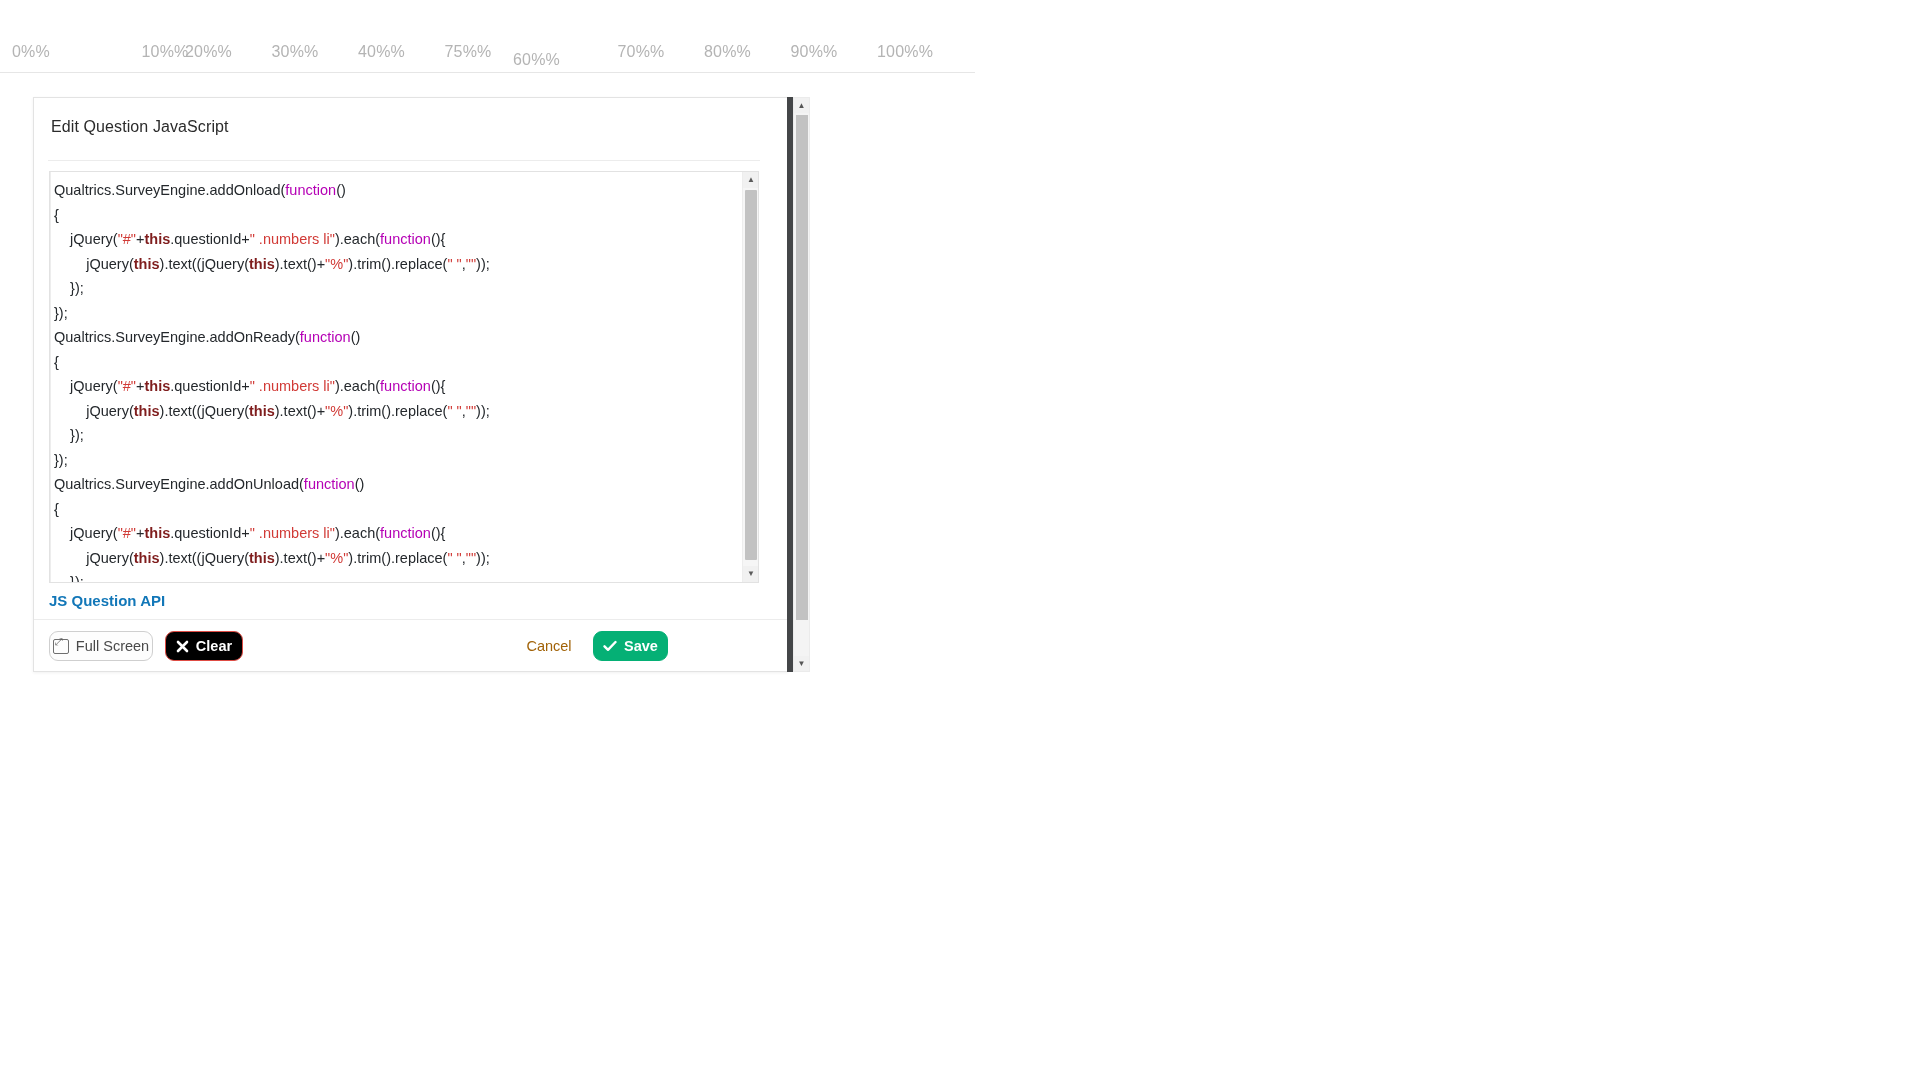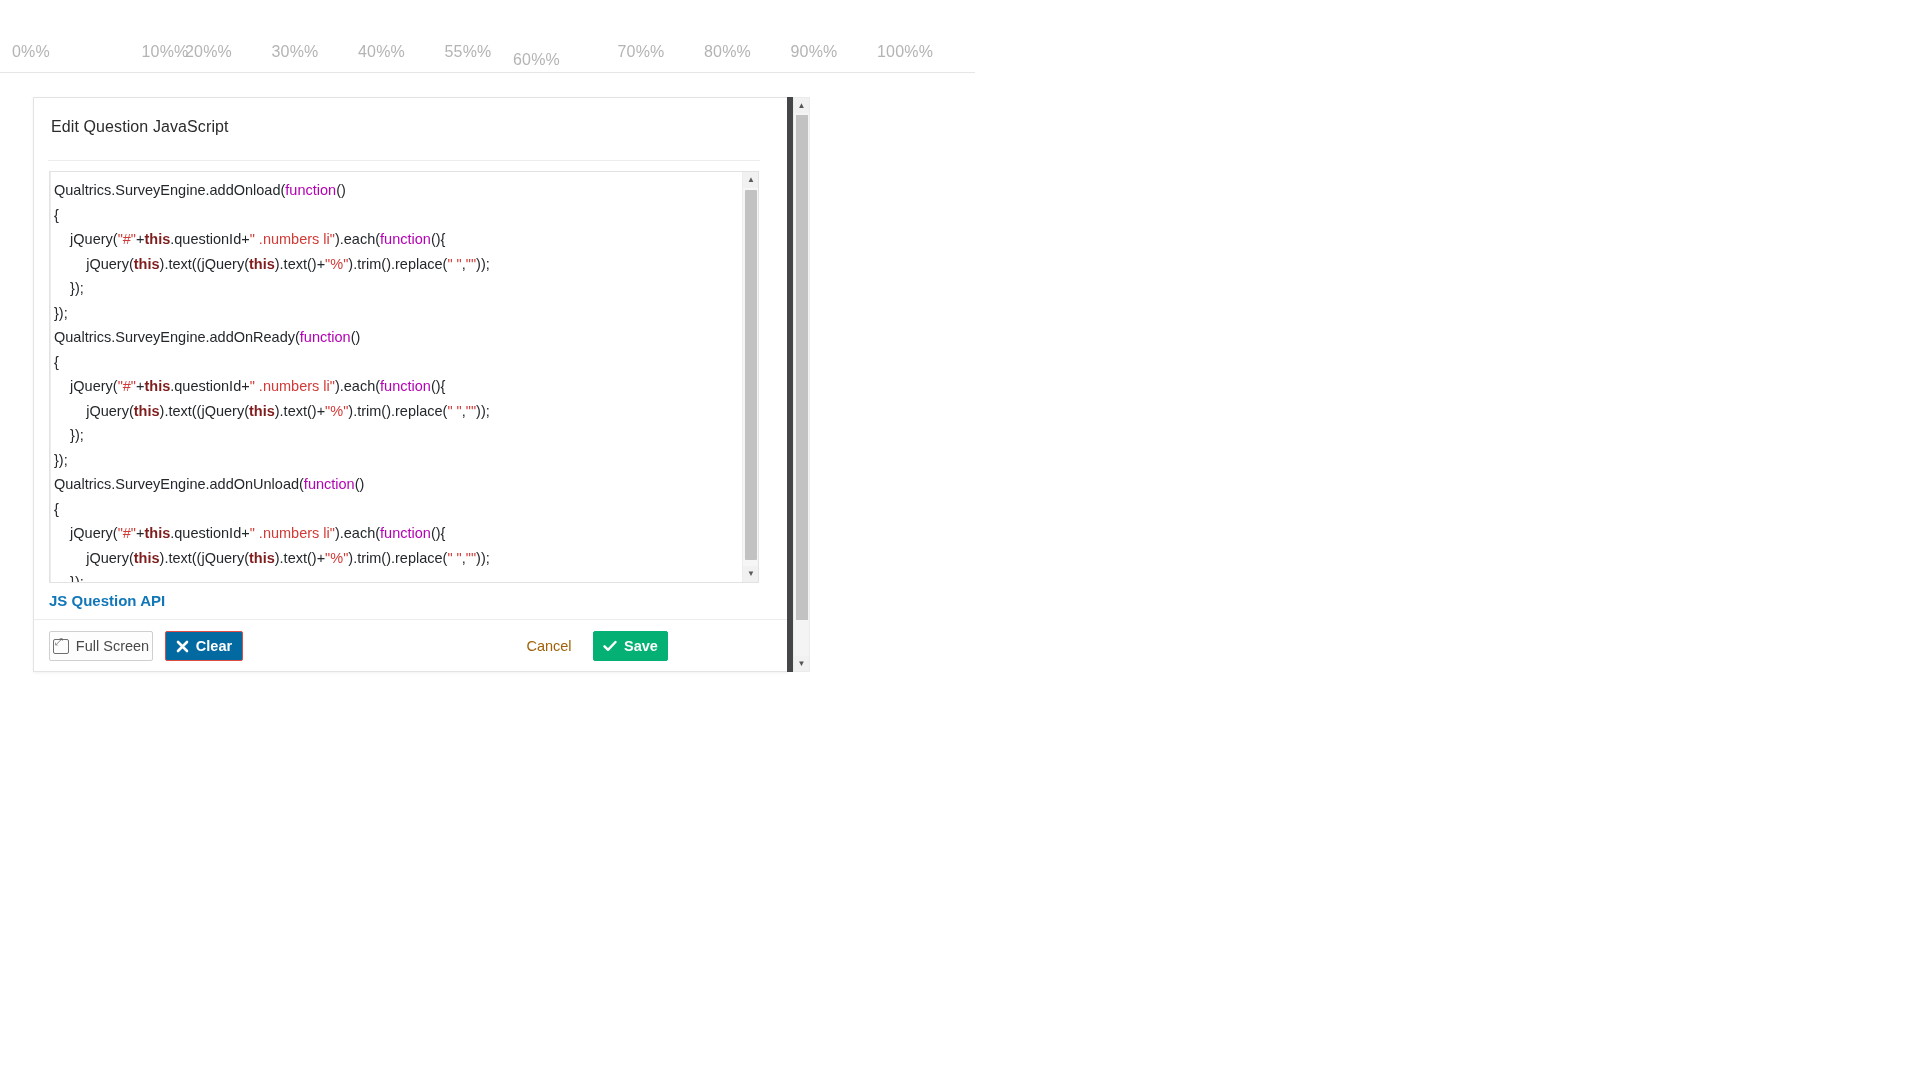--- a/index.html
+++ b/index.html
@@ -165,21 +165,21 @@
     position: absolute;
     left: 0;
     top: 522px;
     width: 100%;
     height: 52px;
   }
   .btn {
     position: absolute;
     box-sizing: border-box;
     font-size: 14.5px;
-    border-radius: 2px;
+    border-radius: 9px;
     cursor: pointer;
     display: flex;
     align-items: center;
     justify-content: center;
     gap: 7px;
     white-space: nowrap;
     user-select: none;
   }
   #btn-full-screen {
     left: 15px;
@@ -188,21 +188,21 @@
     height: 30px;
     background: #fdfdfd;
     border: 1px solid #cfcfcf;
     color: #4a4a4a;
   }
   #btn-clear {
     left: 131px;
     top: 11px;
     width: 78px;
     height: 30px;
-    background: #0369a1;
+    background: #000000;
     border: 1px solid #df4c44;
     color: #ffffff;
     font-weight: bold;
     text-align: right;
   }
   #btn-cancel {
     left: 483px;
     top: 11px;
     width: 64px;
     height: 30px;
@@ -278,21 +278,21 @@
 </style>
 </head>
 <body>
 
 <div id="percent-scale">
     <div class="tick" style="left: 12px;">0%%</div>
     <div class="tick" style="left: 98.5px; margin-left: 43px;">10%%</div>
     <div class="tick" style="left: 185px;">20%%</div>
     <div class="tick" style="left: 271.5px;">30%%</div>
     <div class="tick" style="left: 358px;">40%%</div>
-    <div class="tick" style="left: 444.5px;">55%%</div>
+    <div class="tick" style="left: 444.5px;">75%%</div>
     <div class="tick" style="left: 513px; margin-top: 8px;">60%%</div>
     <div class="tick" style="left: 617.5px;">70%%</div>
     <div class="tick" style="left: 704px;">80%%</div>
     <div class="tick" style="left: 790.5px;">90%%</div>
     <div class="tick" style="left: 877px;">100%%</div>
   </div>
 
 <div id="edit-js-dialog">
 
   <div id="dialog-title">Edit Question JavaScript</div>

